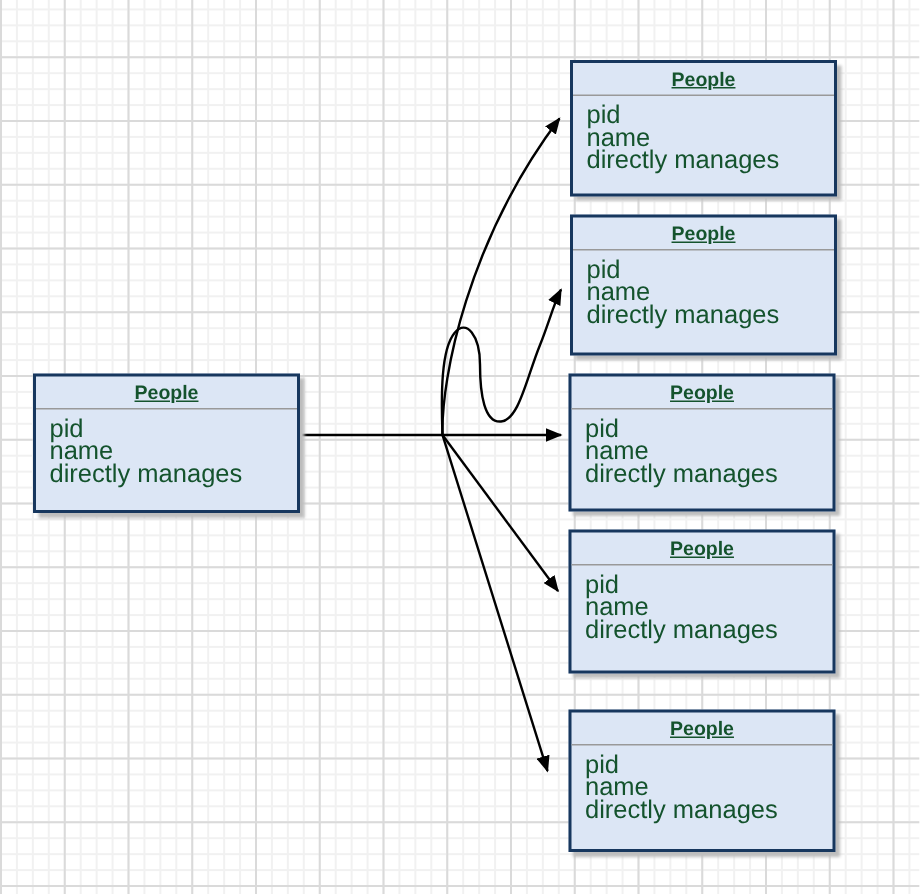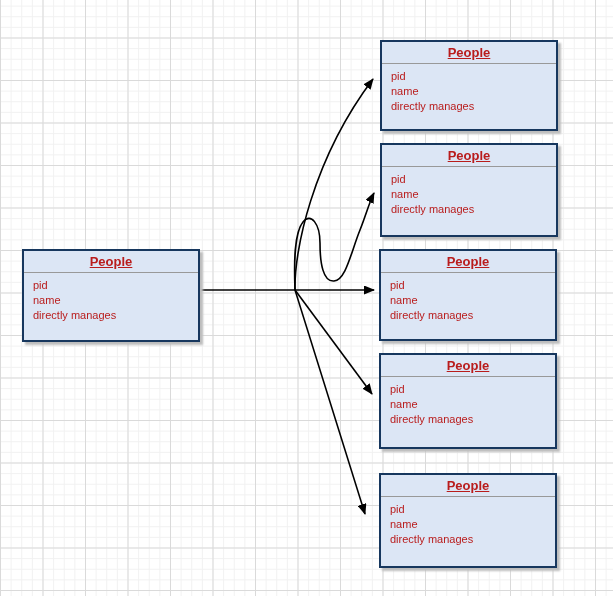--- a/index.html
+++ b/index.html
@@ -32,35 +32,35 @@
     pointer-events: none;
   }
   .edges path { pointer-events: stroke; }
   .node {
     position: absolute;
     box-sizing: border-box;
     width: 178px;
     background: #dce6f5;
     border: 2px solid #17375e;
     box-shadow: 3px 3px 2px #bdbdbd;
-    color: #b91c1c;
+    color: #14532d;
   }
   .node-header {
     height: 21px;
     line-height: 21px;
     text-align: center;
     font-size: 13px;
     font-weight: bold;
     text-decoration: underline;
     border-bottom: 1px solid #999999;
     cursor: default;
   }
   .node-body {
     padding: 5px 8px 0 9px;
-    font-size: 11px;
+    font-size: 17px;
     line-height: 15px;
     cursor: default;
   }
 </style>
 </head>
 <body>
 
 <div class="canvas">
 
   <svg class="edges" width="613" height="596" viewBox="0 0 613 596" xmlns="http://www.w3.org/2000/svg">

